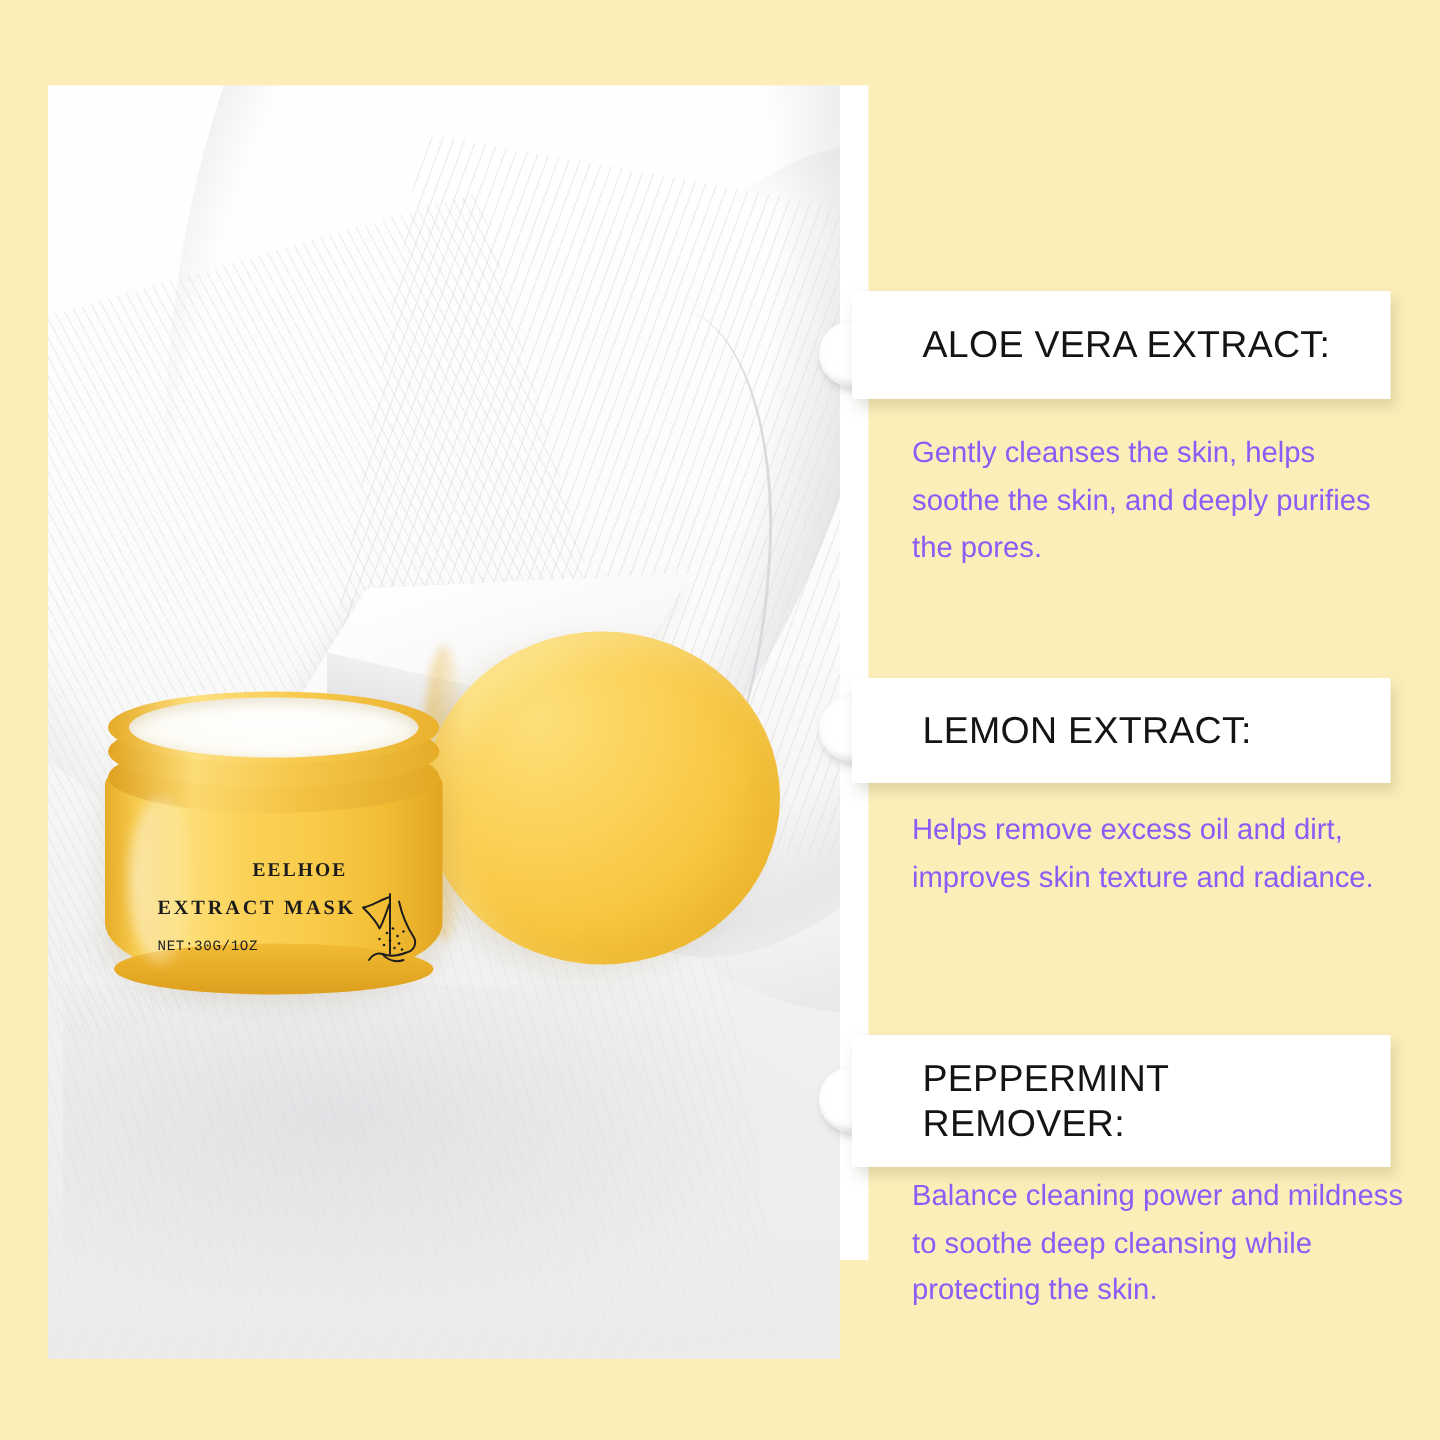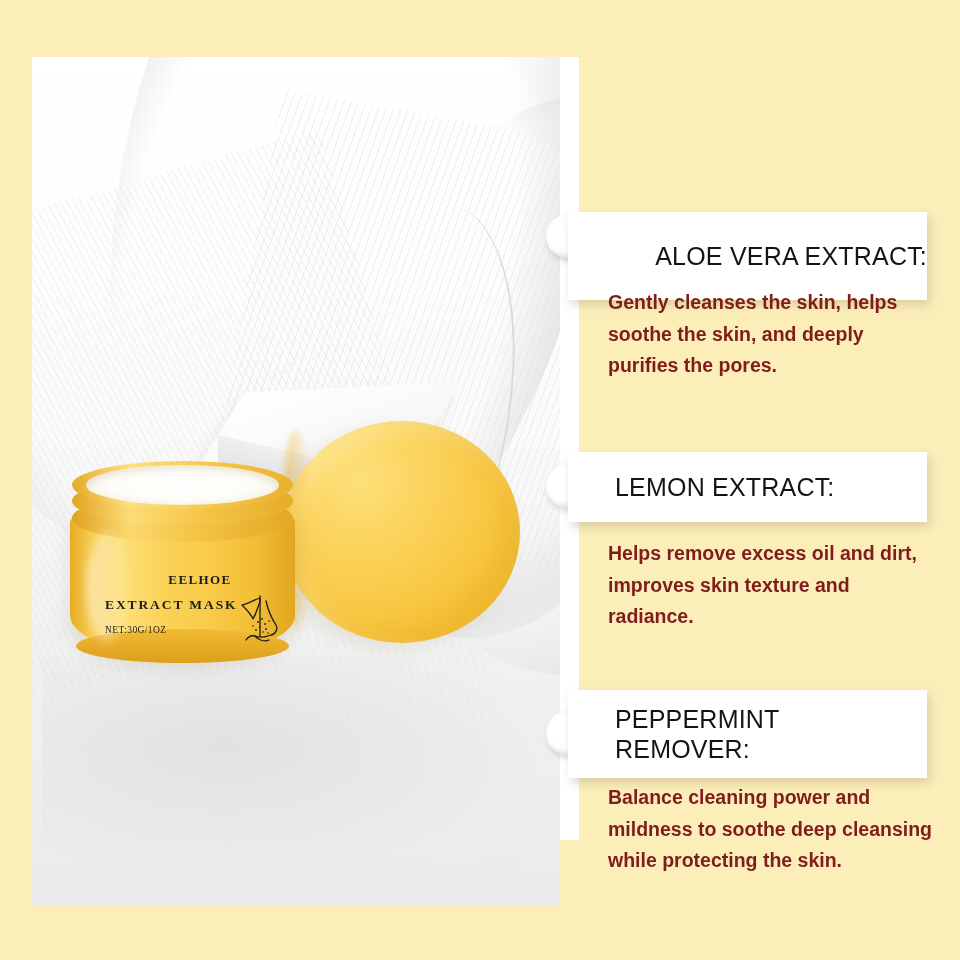--- a/index.html
+++ b/index.html
@@ -224,21 +224,21 @@
   .label-line {
     font-size: 13.5px;
     letter-spacing: 1.9px;
     font-weight: 700;
     line-height: 1.52;
   }
   .label-net {
     margin-top: 9px;
     font-size: 9.5px;
     letter-spacing: .4px;
-    font-family: Liberation Serif, serif;
+    font-family: Liberation Mono, monospace;
   }
   .nose-icon {
     position: absolute;
     left: 222px; top: 592px;
     width: 62px; height: 60px;
   }
 
   
   .connector-strip {
     position: absolute;
@@ -271,29 +271,28 @@
     height: 44px;
     border-radius: 50%;
     background: radial-gradient(circle at 34% 30%,
         #ffffff 0%, #ffffff 56%, #f3f3f3 78%, #e4e4e4 100%);
     box-shadow:
       2px 3px 6px rgba(140,140,145,.40),
       inset -2px -2px 5px rgba(205,205,208,.55);
   }
   .body-text {
     position: absolute;
-    color: #7f1d1d;
+    color: #8b5cf6;
     font-size: 19.5px;
     line-height: 1.62;
     white-space: pre-line;
-    font-weight: bold;
-  }
-
-  
-  #blk1 .head-bar { left: 568px; top: 212px; width: 359px; height: 88px; justify-content: flex-end; }
+  }
+
+  
+  #blk1 .head-bar { left: 568px; top: 194px; width: 359px; height: 72px; }
   #blk1 .bullet   { left: 546px; top: 214px; }
   #blk1 .body-text{ left: 608px; top: 287px; width: 330px; }
   
   #blk2 .head-bar { left: 568px; top: 452px; width: 359px; height: 70px; }
   #blk2 .bullet   { left: 546px; top: 464px; }
   #blk2 .body-text{ left: 608px; top: 538px; width: 330px; }
   
   #blk3 .head-bar { left: 568px; top: 690px; width: 359px; height: 88px; }
   #blk3 .bullet   { left: 546px; top: 711px; }
   #blk3 .body-text{ left: 608px; top: 782px; width: 330px; }

